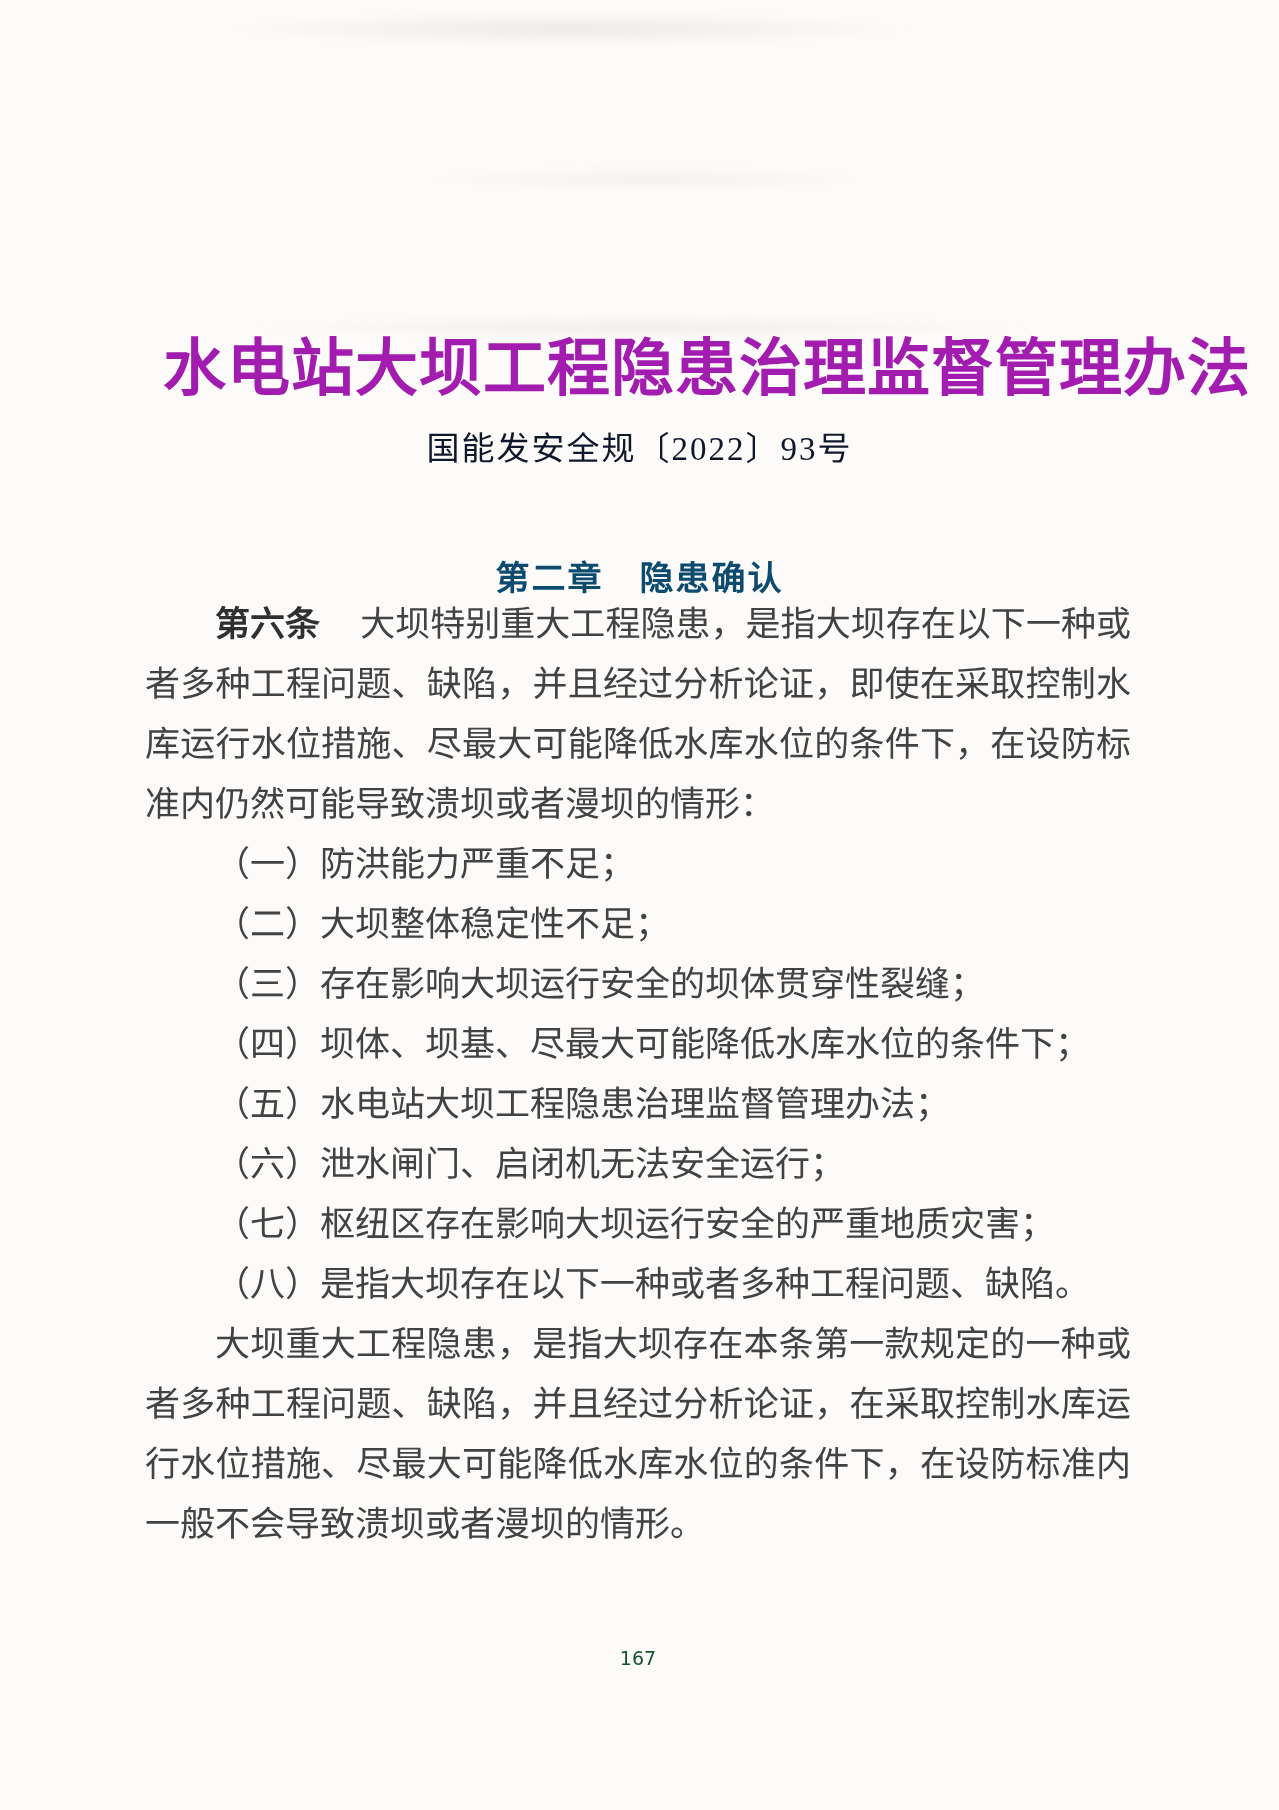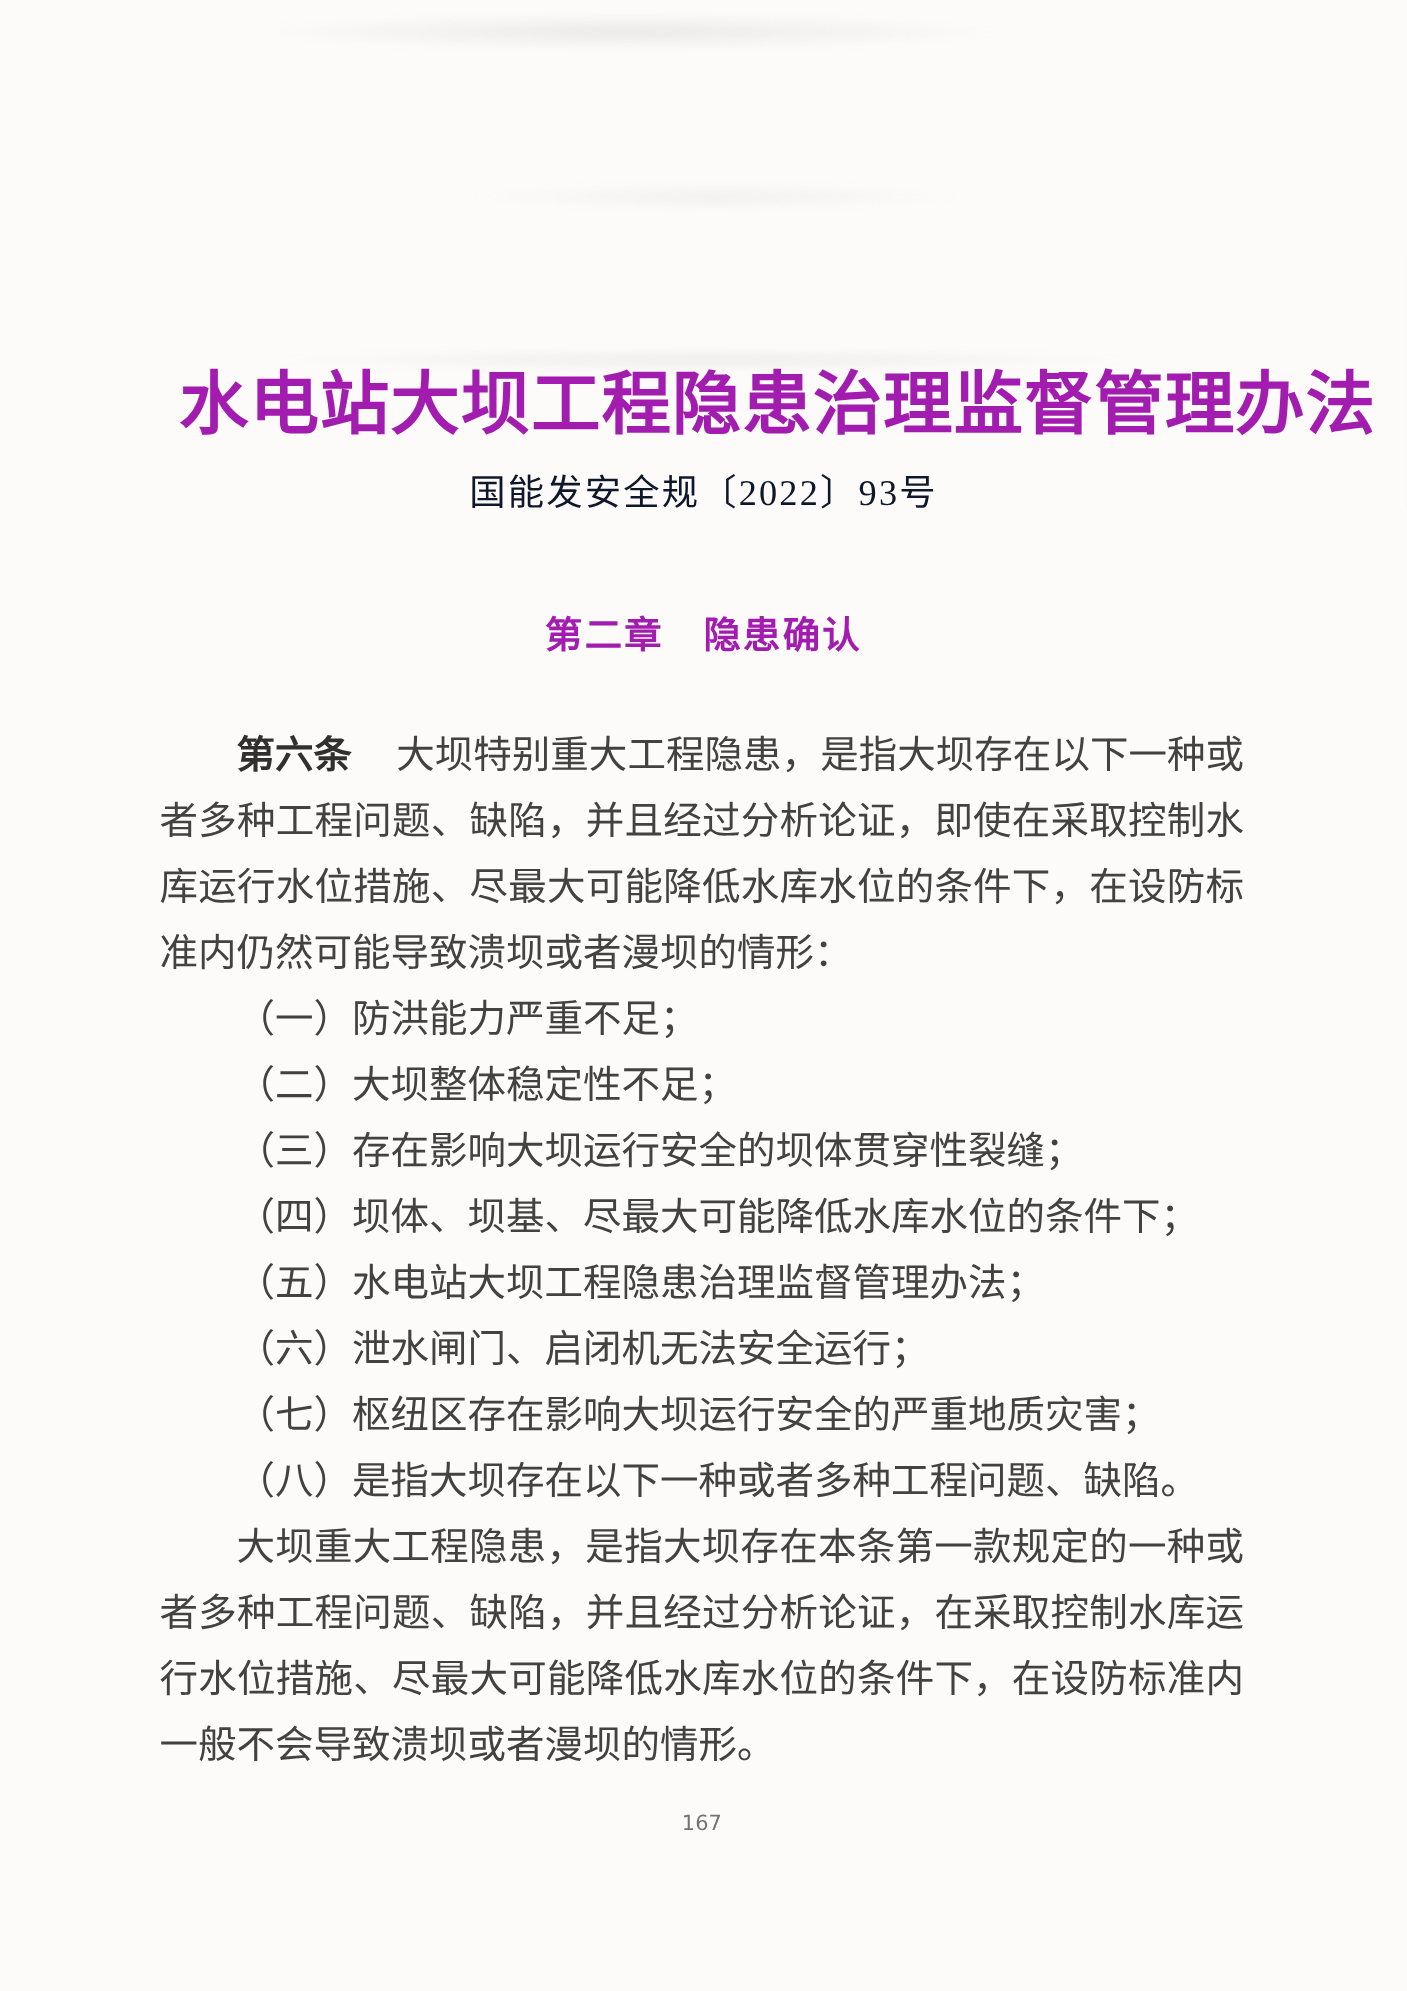--- a/index.html
+++ b/index.html
@@ -61,26 +61,26 @@
   .chapter-heading {
     position: absolute;
     top: 556px; left: 0; right: 0;
     margin: 0;
     text-align: center;
     font-family: "Liberation Sans", sans-serif;
     font-weight: 700;
     font-size: 34px;
     line-height: 44px;
     letter-spacing: 2px;
-    color: #a21caf;
+    color: #0c4a6e;
     white-space: nowrap;
   }
   .doc-body {
     position: absolute;
-    top: 657px;
+    top: 594px;
     left: 145px;
     width: 986px;
     font-family: "Liberation Serif", serif;
     font-size: 35px;
     line-height: 60px;
     color: #424242;
     text-align: justify;
     word-break: break-all;
     overflow-wrap: anywhere;
   }
@@ -94,21 +94,21 @@
     color: #303030;
     margin-right: 40px;
   }
   .page-number {
     position: absolute;
     top: 1645px; left: 0; right: 3px;
     text-align: center;
     font-family: "DejaVu Sans", sans-serif;
     font-size: 19px;
     line-height: 26px;
-    color: #737373;
+    color: #14532d;
   }
 </style>
 </head>
 <body>
 
 <div class="page">
 
   <div class="smudge s1"></div>
   <div class="smudge s2"></div>
   <div class="smudge s3"></div>

